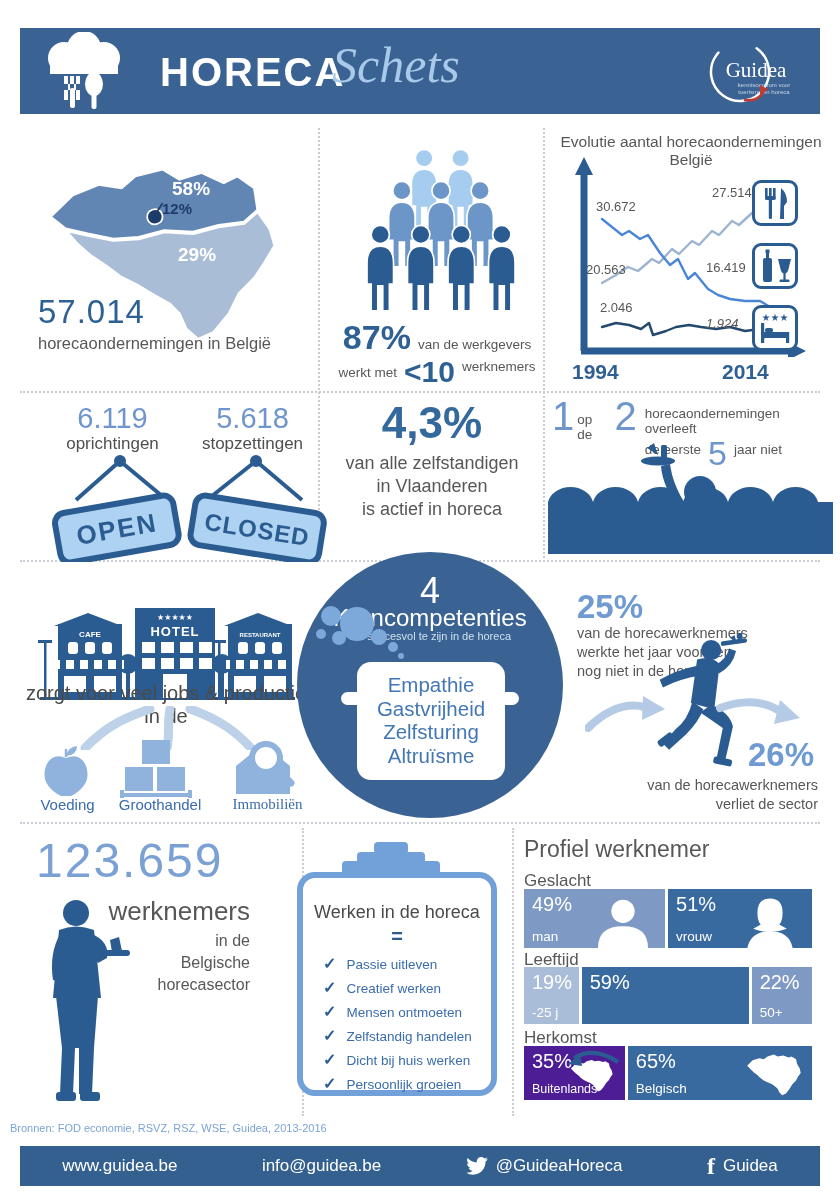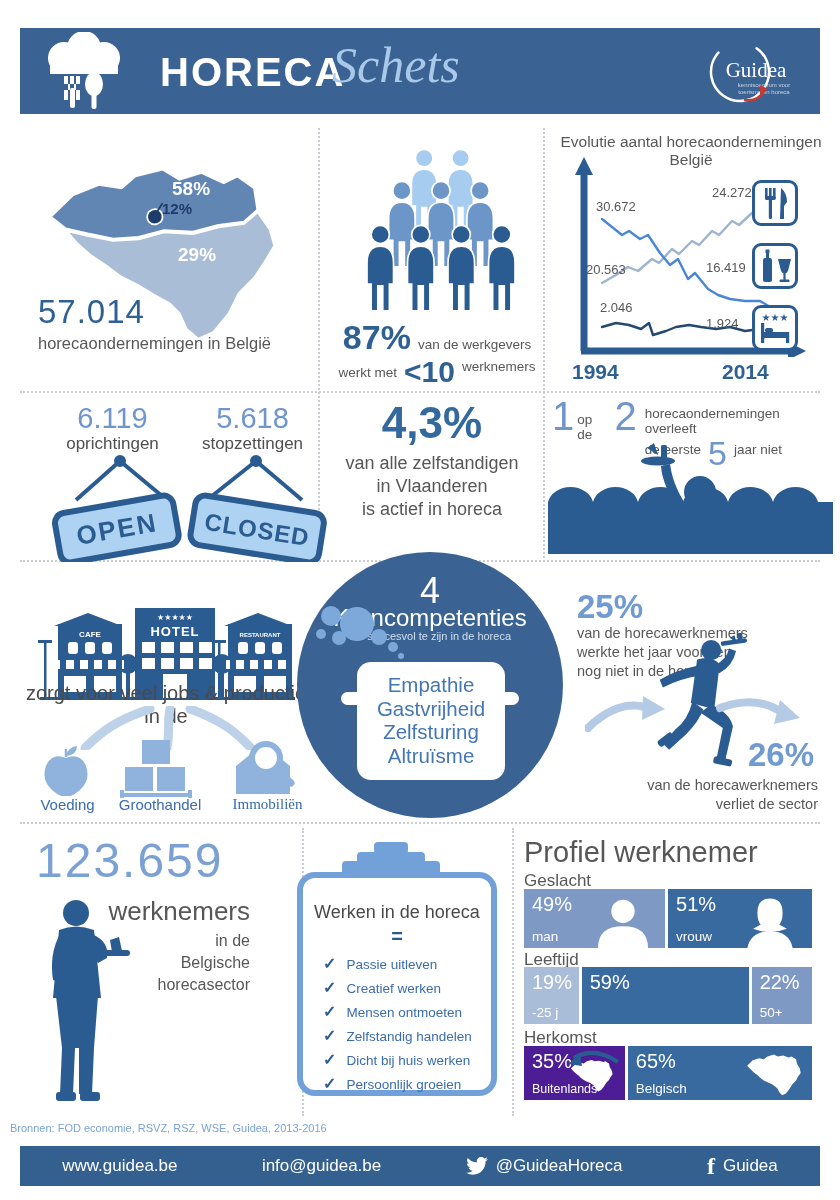--- a/index.html
+++ b/index.html
@@ -54,21 +54,21 @@
   .emp-label{font-size:26px;color:#575757;text-align:right;}
   .emp-sub{font-size:16px;line-height:22px;color:#575757;text-align:right;}
   .clip-bit{background:#72a0d8;border-radius:4px;}
   .board{left:297px;top:872px;width:188px;height:212px;background:#fff;
          border:6px solid #72a0d8;border-radius:18px;z-index:4;}
   .board-title{font-size:18px;color:#4a4a4a;text-align:center;margin-top:24px;}
   .board-eq{font-size:20px;font-weight:bold;color:#2b5c91;text-align:center;margin-top:2px;}
   .cl-item{display:flex;align-items:baseline;gap:10px;margin:5px 0 0 20px;}
   .cl-item .check{font-size:16px;font-weight:bold;color:#2b5c91;}
   .cl-item .txt{font-size:13.5px;color:#3a6cad;}
-  .profile-title{font-size:29px;color:#575757;}
+  .profile-title{font-size:23px;color:#575757;}
   .group-lbl{font-size:17px;color:#575757;}
   .bar{width:288px;position:absolute;display:flex;overflow:hidden;}
   .seg{position:relative;height:100%;}
   .seg + .seg{border-left:3px solid #fff;box-sizing:border-box;}
   .seg-pct{position:absolute;top:4px;left:8px;font-size:20px;color:#fff;}
   .seg-lbl{position:absolute;bottom:4px;left:8px;font-size:13.5px;color:#fff;}
   
   .sources{font-size:11px;color:#7ba3d6;}
   .footer-bar{left:20px;top:1146px;width:800px;height:40px;background:#33608f;
               display:flex;align-items:center;justify-content:space-around;z-index:6;}
@@ -160,25 +160,25 @@
         <polyline points="40,128 54,120 66,112 76,116 90,104 97,108 110,94 117,99 130,86 137,90 150,76 157,80 170,66 177,70 190,58 202,50 213,55" fill="none" stroke="#9db4d0" stroke-width="2.4" stroke-linejoin="round" stroke-linecap="round"></polyline>
         <polyline points="40,64 50,72 60,80 67,76 78,84 86,80 98,98 108,110 116,104 126,124 133,118 146,134 156,140 168,144 183,146 198,146 213,155" fill="none" stroke="#4a86d8" stroke-width="2.4" stroke-linejoin="round" stroke-linecap="round"></polyline>
         <polyline points="40,172 54,168 67,170 79,174 87,168 91,180 104,176 114,172 127,170 139,172 154,174 168,172 183,176 198,174 210,180" fill="none" stroke="#24496e" stroke-width="2.4" stroke-linejoin="round" stroke-linecap="round"></polyline>
       </g>
     <line x1="22" y1="196" x2="22" y2="16" stroke="#2b5c91" stroke-width="7"></line>
     <polygon points="22,2 13,20 31,20" fill="#2b5c91"></polygon>
     <line x1="19" y1="196" x2="230" y2="196" stroke="#2b5c91" stroke-width="7"></line>
     <polygon points="244,196 226,187 226,205" fill="#2b5c91"></polygon>
   </svg>
   <span class="abs chart-lbl" style="left:596px;top:199px;">30.672</span>
-  <span class="abs chart-lbl" style="left:712px;top:185px;">24.272</span>
+  <span class="abs chart-lbl" style="left:712px;top:185px;">27.514</span>
   <span class="abs chart-lbl" style="left:586px;top:262px;">20.563</span>
   <span class="abs chart-lbl" style="left:706px;top:260px;">16.419</span>
   <span class="abs chart-lbl" style="left:600px;top:300px;">2.046</span>
-  <span class="abs chart-lbl" style="left:706px;top:316px;">1.924</span>
+  <span class="abs chart-lbl" style="left:706px;top:316px;font-style:italic;">1.924</span>
   <span class="abs chart-year" style="left:572px;top:360px;">1994</span>
   <span class="abs chart-year" style="left:722px;top:360px;">2014</span>
   <div class="abs icon-box" style="left:752px;top:180px;">
     <svg width="40" height="40" viewBox="0 0 40 40">
         <g fill="#2b5c91">
       <rect x="10" y="5" width="2.6" height="11"></rect>
           <rect x="14" y="5" width="2.6" height="11"></rect>
           <rect x="18" y="5" width="2.6" height="11"></rect>
       <rect x="10" y="13" width="10.6" height="4" rx="1.5"></rect>
           <rect x="13.8" y="15" width="3.2" height="21" rx="1.5"></rect>

